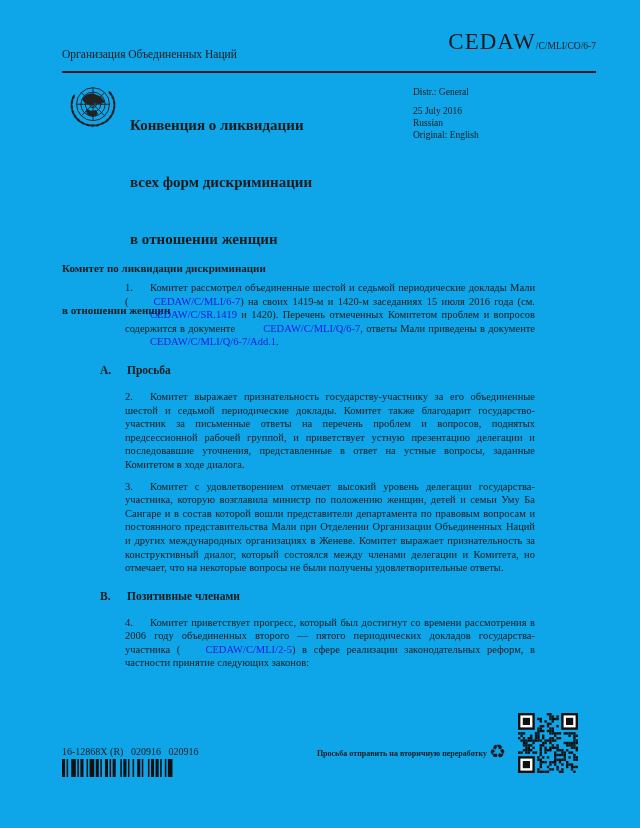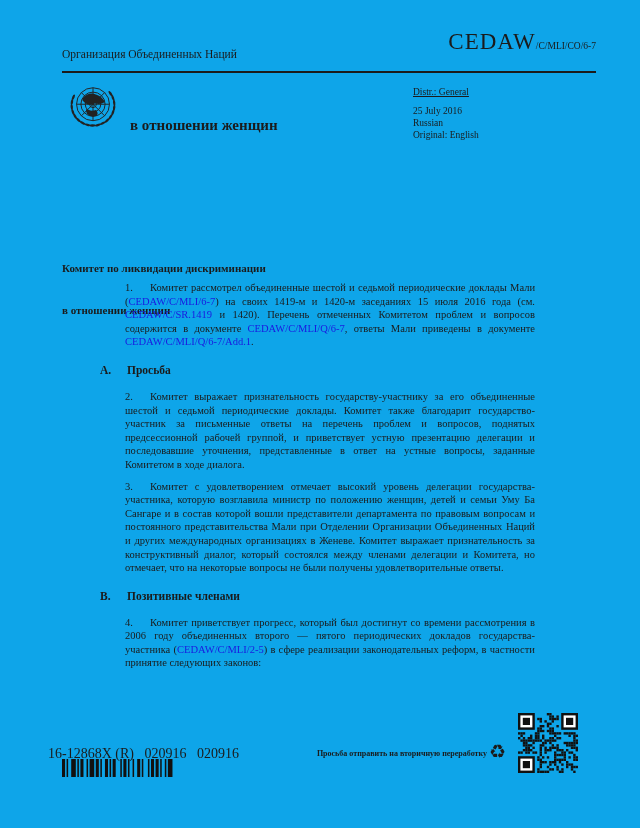--- a/index.html
+++ b/index.html
@@ -13,33 +13,33 @@
   }
   
   .org-name{position:absolute;left:62px;top:48px;font-size:11.5px;white-space:pre;}
   .doc-symbol{position:absolute;top:29px;right:44px;white-space:nowrap;}
   .doc-symbol .big{font-size:23px;letter-spacing:1px;}
   .doc-symbol .small{font-size:9.5px;}
   .header-rule{position:absolute;left:62px;right:44px;top:71px;height:1.5px;background:#1b1b1b;}
   .emblem{position:absolute;left:62px;top:79px;width:62px;height:64px;}
   .conv-title{position:absolute;left:130px;top:78px;font-weight:bold;font-size:15px;line-height:19px;white-space:pre;}
   .distr-block{position:absolute;left:413px;top:86px;font-size:9.5px;line-height:12px;}
-  .distr-block .first{margin-bottom:7px;text-decoration:underline;}
+  .distr-block .first{margin-bottom:7px;}
   
   .committee{position:absolute;left:62px;top:233px;font-weight:bold;font-size:11px;line-height:14px;white-space:pre;}
   
   .content{position:absolute;left:125px;top:281px;width:410px;}
   .doc-title{font-weight:bold;font-size:12.5px;line-height:18px;margin:0 0 13px 0;white-space:pre;}
   p.para{font-size:10.5px;line-height:13.6px;text-align:justify;margin:0 0 8px 0;}
   p.para .num{display:inline-block;width:25px;}
-  p.para .link{color:#1a1ae0;}
+  p.para .link{color:#1a1ae0;margin-left:25px;}
   .section-heading{display:flex;font-weight:bold;font-size:11.5px;line-height:15px;margin:14px 0 12px -25px;}
   .section-heading .letter{width:27px;flex:0 0 27px;}
   
-  .footer-left-text{position:absolute;left:48px;top:746px;font-size:14px;white-space:pre;}
+  .footer-left-text{position:absolute;left:62px;top:746px;font-size:10px;white-space:pre;}
   .barcode{position:absolute;left:62px;top:759px;width:112px;height:18px;}
   .recycle-note{position:absolute;left:295px;top:749px;width:192px;text-align:right;font-size:8px;font-weight:bold;}
   .recycle-glyph{position:absolute;left:489px;top:740px;font-size:19px;font-family:"DejaVu Sans",sans-serif;}
   .qr{position:absolute;left:518px;top:712px;width:60px;height:62px;}
 </style>
 </head>
 <body>
 
 <div class="page">
 
@@ -78,20 +78,22 @@
         <ellipse cx="16.996036078625036" cy="41.35842773400258" rx="3.1" ry="1.2" transform="rotate(223 16.996036078625036 41.35842773400258)"></ellipse>
         <ellipse cx="13.549247505200668" cy="37.437419735315565" rx="3.1" ry="1.2" transform="rotate(237 13.549247505200668 37.437419735315565)"></ellipse>
         <ellipse cx="11.198591336815031" cy="32.8369312436003" rx="3.1" ry="1.2" transform="rotate(251 11.198591336815031 32.8369312436003)"></ellipse>
         <ellipse cx="10.0837166419816" cy="27.83027059770083" rx="3.1" ry="1.2" transform="rotate(265 10.0837166419816 27.83027059770083)"></ellipse>
         <ellipse cx="10.27085650690697" cy="22.714876234155156" rx="3.1" ry="1.2" transform="rotate(279 10.27085650690697 22.714876234155156)"></ellipse>
         <ellipse cx="11.748893224046313" cy="17.794646301725255" rx="3.1" ry="1.2" transform="rotate(293 11.748893224046313 17.794646301725255)"></ellipse>
       </g>
   </svg>
 
   <div class="conv-title">
+    <div>Конвенция о ликвидации</div>
+    <div>всех форм дискриминации</div>
     <div>в отношении женщин</div>
   </div>
 
   <div class="distr-block">
     <div class="first">Distr.: General</div>
     <div>25 July 2016</div>
     <div>Russian</div>
     <div>Original: English</div>
   </div>
 

